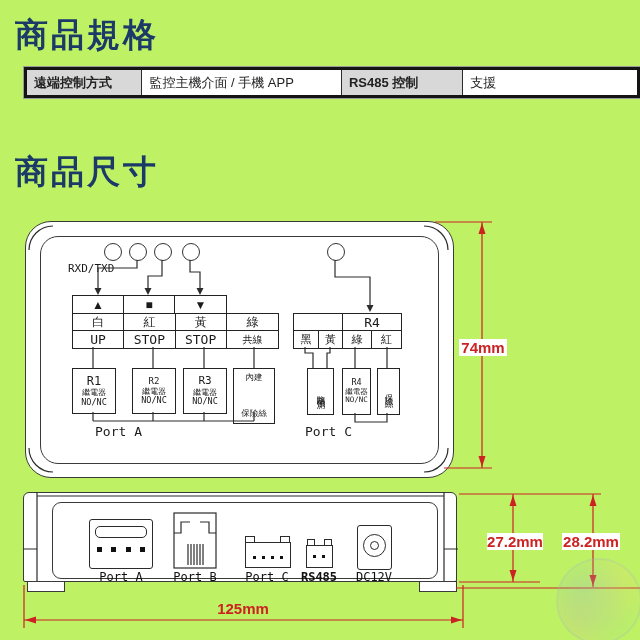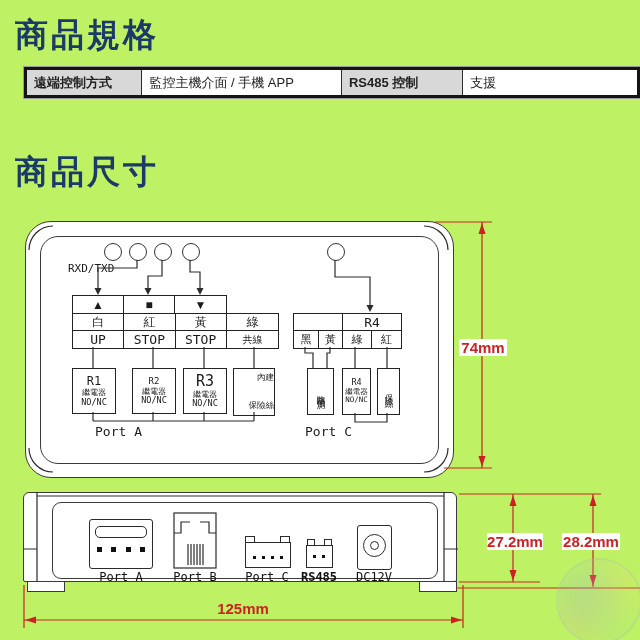--- a/index.html
+++ b/index.html
@@ -89,25 +89,25 @@
     <div class="mono" style="font-size:12px">R1</div>
     <div style="font-size:8px">繼電器</div>
     <div class="mono" style="font-size:8.5px">NO/NC</div>
   </div>
   <div class="box" style="left:132px;top:368px;width:42px;height:44px;">
     <div class="mono" style="font-size:9px">R2</div>
     <div style="font-size:8px">繼電器</div>
     <div class="mono" style="font-size:8.5px">NO/NC</div>
   </div>
   <div class="box" style="left:183px;top:368px;width:42px;height:44px;">
-    <div class="mono" style="font-size:15px">R3</div>
+    <div class="mono" style="font-size:11px">R3</div>
     <div style="font-size:8px">繼電器</div>
     <div class="mono" style="font-size:8.5px">NO/NC</div>
   </div>
-  <div class="box" style="left:233px;top:368px;width:42px;height:48px;justify-content:space-between;padding:4px 0;box-sizing:border-box;align-items:flex-end;">
+  <div class="box" style="left:233px;top:368px;width:42px;height:56px;justify-content:space-between;padding:4px 0;box-sizing:border-box;">
     <div style="font-size:8.5px">內建</div>
     <div style="font-size:8.5px">保險絲</div>
   </div>
   <div class="box" style="left:307px;top:368px;width:25px;height:45px;">
     <div class="vtext" style="font-size:8.5px">防壓偵測</div>
   </div>
   <div class="box" style="left:342px;top:368px;width:27px;height:45px;">
     <div class="mono" style="font-size:8.5px">R4</div>
     <div style="font-size:7.5px">繼電器</div>
     <div class="mono" style="font-size:7.5px">NO/NC</div>

